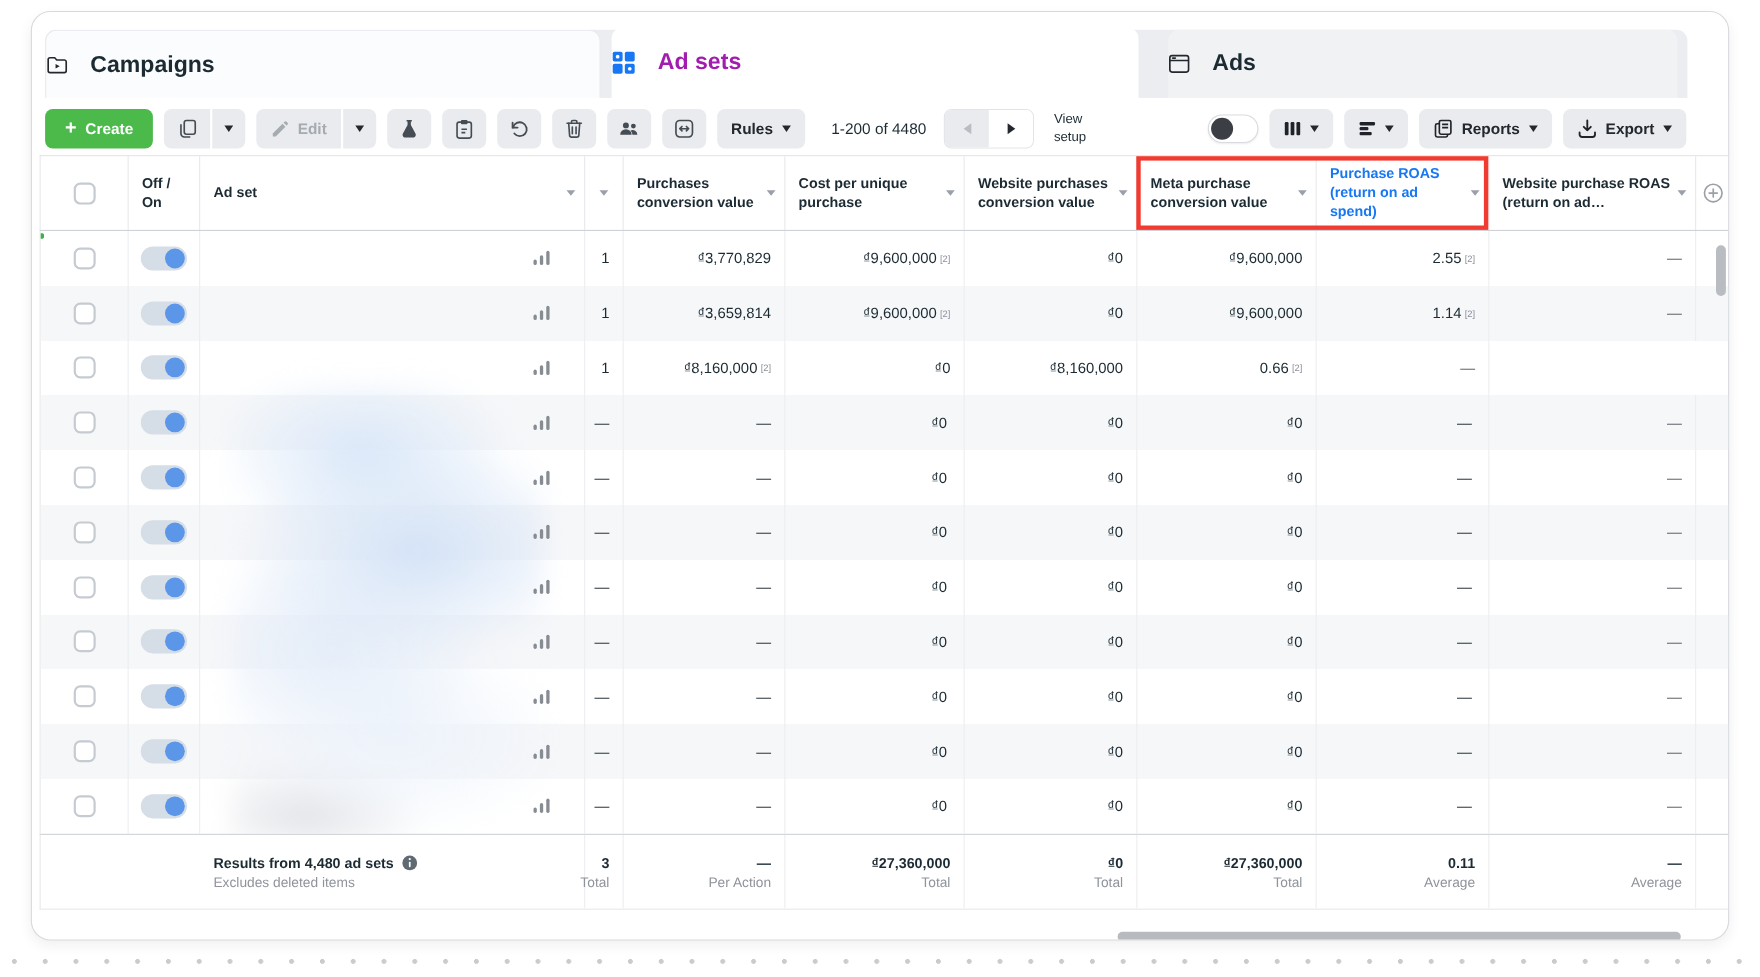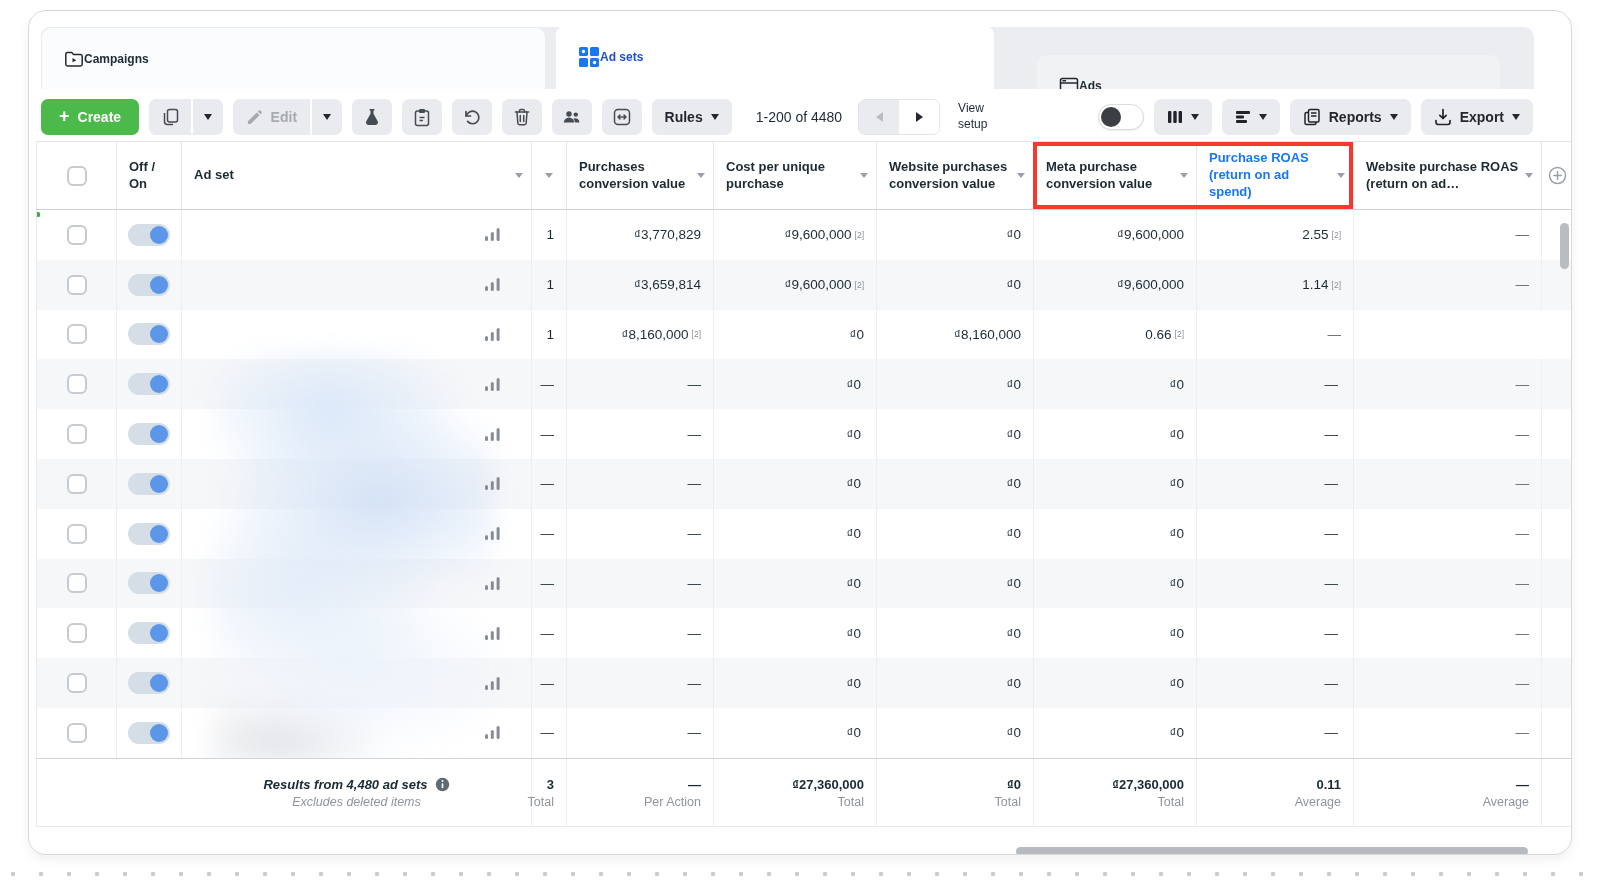--- a/index.html
+++ b/index.html
@@ -13,26 +13,26 @@
           box-shadow:0 5px 12px rgba(0,0,0,.06); overflow:hidden; }
 
   .dots { position:absolute; left:0; top:870px; width:1600px; height:8px;
           background-image:radial-gradient(circle at 3px 4px,#c9cbce 2px,transparent 2.4px);
           background-size:28px 8px; background-position:10px 0; }
 
   
   .tabstrip { position:absolute; left:12px; top:16px; width:1493px; height:62px;
               background:#ebedf0; border-radius:10px 10px 0 0; }
   .tab { position:absolute; top:16px; height:62px; border-radius:10px 10px 0 0;
-         display:flex; align-items:center; padding-left:22px; gap:0;
-         font-size:12px; font-weight:700; }
+         display:flex; align-items:center; gap:20px;
+         font-size:21px; font-weight:700; }
   .tab .ticon { display:flex; align-items:center; }
   .tab-campaigns { left:12px; width:505px; background:#fbfcfd; border:1px solid #e8eaee; border-bottom:none; }
-  .tab-adsets   { left:527px; width:438px; top:14px; height:64px; background:#fff; color:#1d4ed8; }
-  .tab-ads      { left:1008px; width:463px; background:#f0f2f4;margin-top:28px; }
+  .tab-adsets   { left:527px; width:479px; top:14px; height:64px; background:#fff; color:#a21caf; }
+  .tab-ads      { left:1033px; width:463px; background:#f0f2f4; }
 
   
   .toolbar { position:absolute; left:0; top:78px; width:1544px; height:56px; background:#fff;
              display:flex; align-items:center; padding:0 40px 0 12px; gap:10px; }
   .btn { height:36px; border:none; border-radius:7px; background:#e9ebee; color:#23272e;
          display:flex; align-items:center; justify-content:center; gap:8px;
          font-family:inherit; font-size:14px; font-weight:600; cursor:pointer; padding:0 13px; }
   .btn.green { background:var(--green,#4bba4b); color:#fff; padding:0 18px; }
   .btn.green .plus { font-size:18px; font-weight:700; line-height:1; margin-top:-2px; }
   .split { display:flex; }
@@ -93,21 +93,21 @@
        radial-gradient(110px 55px at 70px 392px, #e1e3e7 0%, rgba(225,227,231,0) 100%); }
   .green-dot { position:absolute; left:-2px; top:2px; width:5px; height:5px; background:#3fae4a; border-radius:1.5px; }
 
   .tfoot { position:absolute; left:7px; top:747px; width:1537px; height:69px; background:#fff;
            border-top:1px solid #cfd3d9; border-bottom:1px solid #e7e9ed; border-left:1px solid #e6e8eb; }
   .tf { display:flex; flex-direction:column; justify-content:center; align-items:flex-end;
         padding:0 12px; gap:3px; border-right:1px solid #eceef1; font-size:13px; }
   .tf.nob { border-right:none; }
   .tf .v { font-weight:700; }
   .tf .l { font-size:12.5px; color:#8f949c; font-weight:400; }
-  .tf.left { align-items:center;font-style:italic; }
+  .tf.left { align-items:flex-start; }
   .tf .title { font-weight:700; display:flex; align-items:center; gap:7px; }
 
   .hl-box { position:absolute; left:1004px; top:131px; width:320px; height:67px;
             border:4px solid var(--red,#f23b30); pointer-events:none; z-index:6; }
 
   .vscroll { position:absolute; left:1531px; top:212px; width:9px; height:46px; border-radius:5px; background:#b9bdc2; cursor:pointer; }
   .hscroll { position:absolute; left:987px; top:836px; width:512px; height:9px; border-radius:5px; background:#b7babf; cursor:pointer; }
 </style>
 </head>
 <body>

